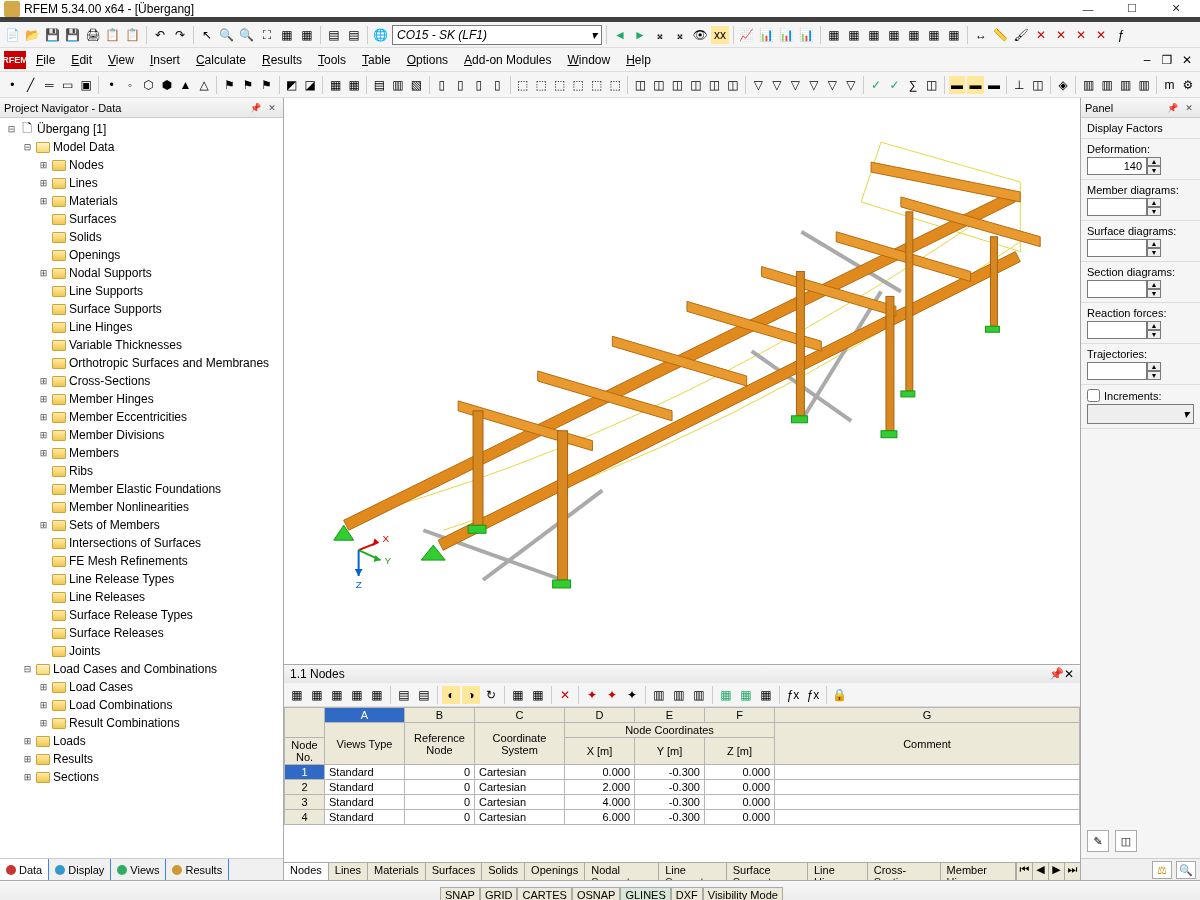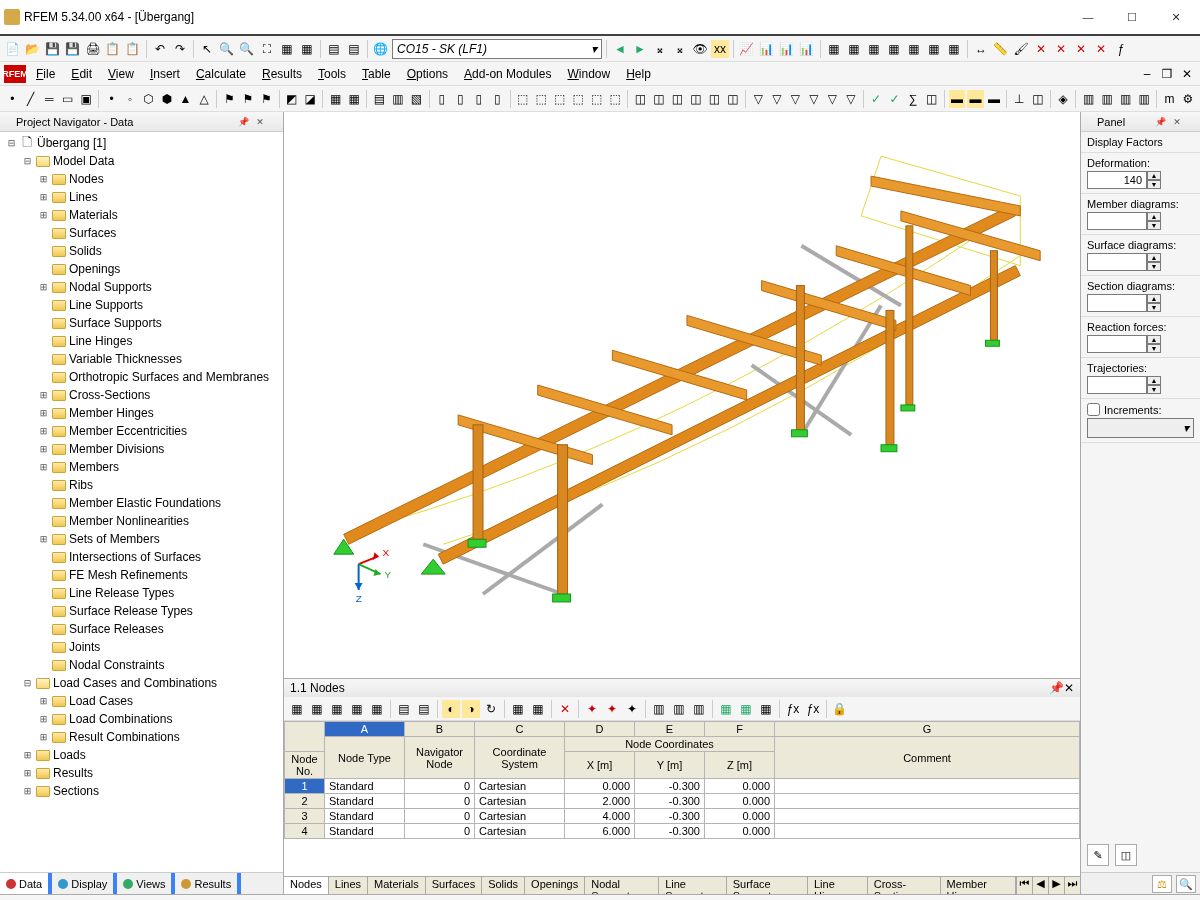--- a/index.html
+++ b/index.html
@@ -1,44 +1,44 @@
 <!DOCTYPE html>
 <html><head>
 <meta charset="utf-8">
 <style>
 * { box-sizing: border-box; margin: 0; padding: 0; }
 body { font-family: "Segoe UI", Tahoma, sans-serif; font-size: 11px; background: #f0f0f0; width: 1200px; height: 900px; overflow: hidden; position: relative; }
-.titlebar { height: 36px; background: #fff; display: flex; align-items: center; padding: 0 4px; border-bottom: 2px solid #404040; }
+.titlebar { height: 22px; background: #fff; display: flex; align-items: center; padding: 0 4px; border-bottom: 5px solid #404040; }
 .titlebar .icon { width: 16px; height: 16px; margin-right: 4px; background: #d4a94a; border-radius: 2px; }
 .titlebar .title { flex: 1; font-size: 12px; }
 .titlebar .win-controls { display: flex; gap: 4px; }
 .titlebar .win-btn { width: 40px; height: 20px; display: flex; align-items: center; justify-content: center; font-size: 11px; color: #333; }
 .toolbar-row { height: 26px; background: #f5f5f5; display: flex; align-items: center; padding: 0 4px; gap: 2px; border-bottom: 1px solid #ddd; }
 .toolbar-row.menu { height: 24px; }
 .toolbar-row.thin { height: 26px; }
 .tb-icon { width: 18px; height: 18px; display: inline-flex; align-items: center; justify-content: center; font-size: 12px; border: 1px solid transparent; cursor: pointer; }
 .tb-sep { width: 1px; height: 18px; background: #ccc; margin: 0 2px; }
 .menu-item { padding: 2px 8px; font-size: 12px; cursor: pointer; }
 .menu-item u { text-decoration: underline; }
 .combo { height: 20px; border: 1px solid #7a7a7a; background: #fff; padding: 0 4px; font-size: 12px; display: flex; align-items: center; font-style: italic; }
 .rfem-badge { width: 22px; height: 18px; background: #c00; color: #fff; font-size: 9px; font-weight: bold; display: flex; align-items: center; justify-content: center; }
 
 .main-layout { display: flex; height: calc(900px - 22px - 26px - 24px - 26px - 20px); }
 .left-panel { width: 284px; background: #fff; border-right: 1px solid #aaa; display: flex; flex-direction: column; }
-.panel-header { height: 20px; background: linear-gradient(#f7f7f7,#e8e8e8); border-bottom: 1px solid #ccc; padding: 0 16px; display: flex; align-items: center; font-size: 11px; }
+.panel-header { height: 20px; background: linear-gradient(#f7f7f7,#e8e8e8); border-bottom: 1px solid #ccc; padding: 0 4px; display: flex; align-items: center; font-size: 11px; }
 .panel-header .hdr-btn { width: 14px; height: 14px; display: inline-flex; align-items: center; justify-content: center; font-size: 9px; color: #555; margin-left: 2px; }
 .tree { flex: 1; overflow-y: auto; padding: 2px; font-size: 12px; }
 .tree-item { display: flex; align-items: center; height: 18px; white-space: nowrap; cursor: pointer; }
 .tree-toggle { width: 11px; height: 11px; text-align: center; font-size: 9px; color: #555; }
 .tree-icon { width: 16px; height: 14px; margin: 0 2px; display: inline-flex; align-items: center; justify-content: center; }
 .folder-ic { background: linear-gradient(#ffe9a8,#f0c850); border: 1px solid #c9a53d; border-radius: 1px; width: 14px; height: 11px; }
 .folder-ic.open { background: linear-gradient(#fff3c9,#f7d977); }
 .ind0 { padding-left: 4px; } .ind1 { padding-left: 20px; } .ind2 { padding-left: 36px; }
 .nav-tabs { height: 22px; display: flex; border-top: 1px solid #ccc; background: #f0f0f0; }
-.nav-tab { display: flex; align-items: center; padding: 0 6px; font-size: 11px; border-right: 4px solid #3b82f6; gap: 3px; cursor:pointer; }
+.nav-tab { display: flex; align-items: center; padding: 0 6px; font-size: 11px; border-right: 1px solid #3b82f6; gap: 3px; cursor:pointer; }
 .nav-tab.active { background: #fff; }
 .nav-tab .dot { width: 10px; height: 10px; border-radius: 50%; }
 
 .center-panel { flex: 1; display: flex; flex-direction: column; background: #fff; }
 .viewport { flex: 1; background: #fff; position: relative; overflow: hidden; }
 .viewport svg { width: 100%; height: 100%; }
 .bottom-tables { height: 216px; display: flex; flex-direction: column; border-top: 1px solid #aaa; }
 .table-title { height: 18px; background: linear-gradient(#f7f7f7,#e8e8e8); padding: 0 6px; display: flex; align-items: center; font-size: 12px; }
 .table-toolbar { height: 24px; background: #f5f5f5; display: flex; align-items: center; padding: 0 4px; gap: 2px; border-bottom: 1px solid #ddd; }
 .grid-wrap { flex: 1; overflow: auto; background: #fff; }
@@ -431,42 +431,42 @@
             <span class="tree-icon">
               <span class="folder-ic"></span>
             </span>
             <span>Line Release Types</span>
           </div>
           <div class="tree-item ind2">
             <span class="tree-toggle"></span>
             <span class="tree-icon">
               <span class="folder-ic"></span>
             </span>
+            <span>Line Releases</span>
+          </div>
+          <div class="tree-item ind2">
+            <span class="tree-toggle"></span>
+            <span class="tree-icon">
+              <span class="folder-ic"></span>
+            </span>
             <span>Surface Release Types</span>
           </div>
           <div class="tree-item ind2">
             <span class="tree-toggle"></span>
             <span class="tree-icon">
               <span class="folder-ic"></span>
             </span>
             <span>Surface Releases</span>
           </div>
           <div class="tree-item ind2">
             <span class="tree-toggle"></span>
             <span class="tree-icon">
               <span class="folder-ic"></span>
             </span>
             <span>Joints</span>
-          </div>
-          <div class="tree-item ind2">
-            <span class="tree-toggle"></span>
-            <span class="tree-icon">
-              <span class="folder-ic"></span>
-            </span>
-            <span>Nodal Constraints</span>
           </div>
         </div>
       <div class="tree-item ind1">
           <span class="tree-toggle">⊟</span>
           <span class="tree-icon">
             <span class="folder-ic open"></span>
           </span>
           <span>Load Cases and Combinations</span>
         </div>
       <div id="tree-lc">
@@ -648,22 +648,22 @@
               <th rowspan="2" style="width:40px"></th>
               <th class="colA sel" style="width:80px">A</th>
               <th style="width:70px">B</th>
               <th style="width:90px">C</th>
               <th style="width:70px">D</th>
               <th style="width:70px">E</th>
               <th style="width:70px">F</th>
               <th>G</th>
             </tr>
             <tr>
-              <th rowspan="2">Node Type</th>
-              <th rowspan="2">Navigator Node</th>
+              <th rowspan="2">Views Type</th>
+              <th rowspan="2">Reference Node</th>
               <th rowspan="2">Coordinate System</th>
               <th colspan="3">Node Coordinates</th>
               <th rowspan="2">Comment</th>
             </tr>
             <tr>
               <th>Node No.</th>
               <th>X [m]</th>
               <th>Y [m]</th>
               <th>Z [m]</th>
             </tr>

